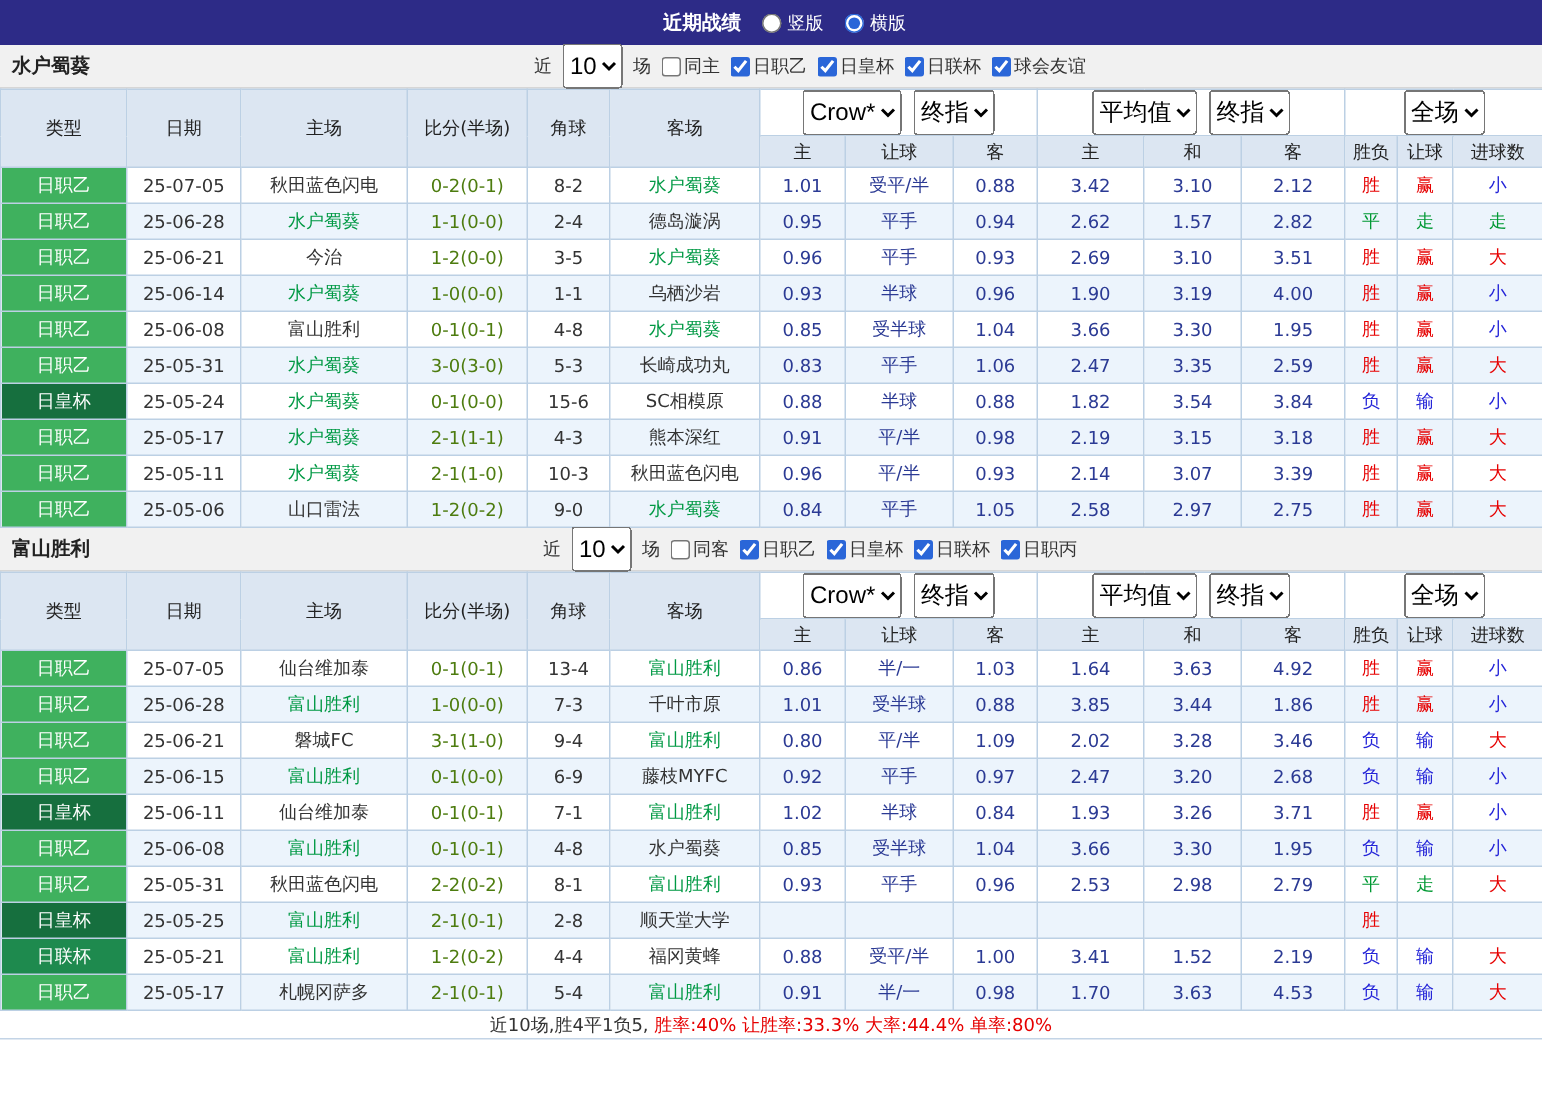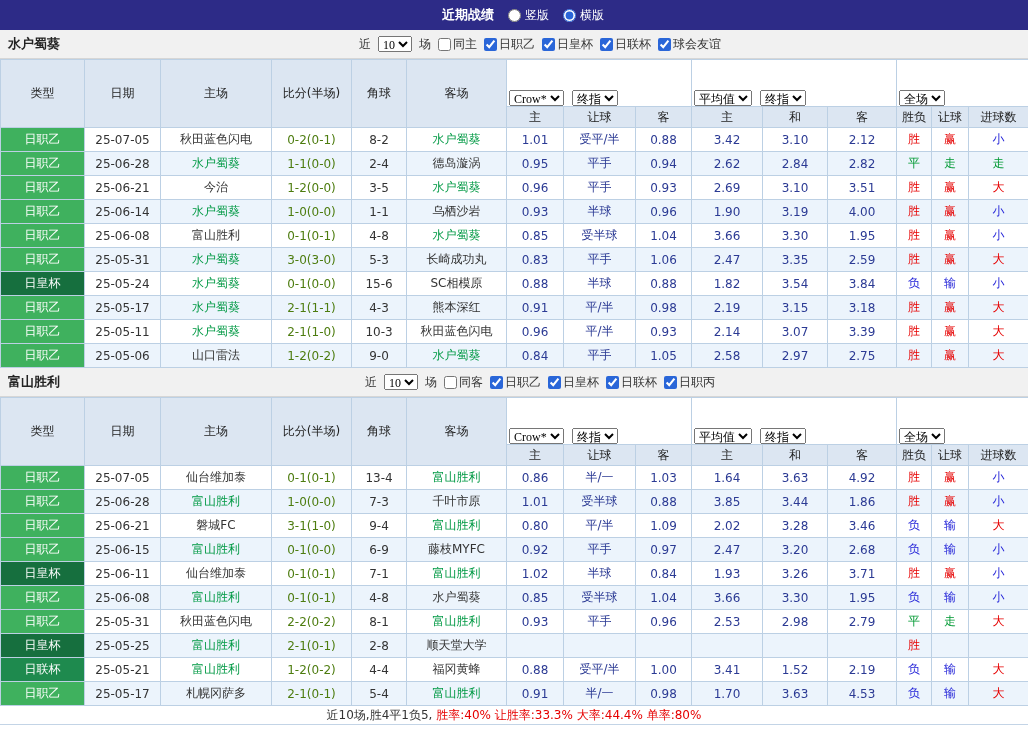--- a/index.html
+++ b/index.html
@@ -12,30 +12,30 @@
   .topbar .title { font-weight:bold; }
   .topbar label { display:flex; align-items:center; gap:4px; cursor:pointer; font-size:12px; }
   input { accent-color:#2a66d8; margin:0; }
 
   
   .section-head { height:29px; background:#f1f1f1; border-bottom:1px solid #d6d6d6;
     display:flex; align-items:center; padding:0 8px; }
   .team { font-weight:bold; font-size:13px; color:#222; }
   .filters { display:flex; align-items:center; gap:7px; margin:0 auto; }
   .filters label { display:flex; align-items:center; gap:2px; cursor:pointer; }
-  select { font-size:12px; font-family:Liberation Serif, serif; height:16px; }
+  select { font-size:16px; font-family:Liberation Sans, sans-serif; height:30px; }
 
   
   table { border-collapse:collapse; table-layout:fixed; width:1028px; }
   th,td { border:1px solid #bcd0e4; text-align:center; white-space:nowrap; overflow:hidden; padding:0 2px; }
   thead th { background:#dce6f2; font-weight:normal; color:#222; }
   thead .hr1 th { height:26px; }
   thead .hr2 th { height:21px; }
   th.selcell { background:#fff; }
-  .selwrap { display:flex; align-items:center; gap:8px;margin-top:30px; }
+  .selwrap { display:flex; justify-content:center; align-items:center; gap:8px; }
 
   tbody td { height:24px; }
   tbody tr:nth-child(even) td { background:#ecf4fc; }
 
   td.lg { color:#fff; }
   td.lg.lt { background:#3fb15e; }
   td.lg.dk { background:#166f3e; }
   td.lg.md { background:#1e8a4e; }
 
   .score { color:#4d7c0f; }
@@ -171,21 +171,21 @@
             <td class="lg lt">日职乙</td>
             <td>25-06-28</td>
             <td class="team-g">水户蜀葵</td>
             <td class="score">1-1(0-0)</td>
             <td>2-4</td>
             <td class="">德岛漩涡</td>
             <td class="odds">0.95</td>
             <td class="odds">平手</td>
             <td class="odds">0.94</td>
             <td class="odds">2.62</td>
-            <td class="odds">2.84</td>
+            <td class="odds">1.57</td>
             <td class="odds">2.82</td>
             <td class="res g">平</td>
             <td class="res g">走</td>
             <td class="res g">走</td>
           </tr>
           <tr>
             <td class="lg lt">日职乙</td>
             <td>25-06-21</td>
             <td class="">今治</td>
             <td class="score">1-2(0-0)</td>

